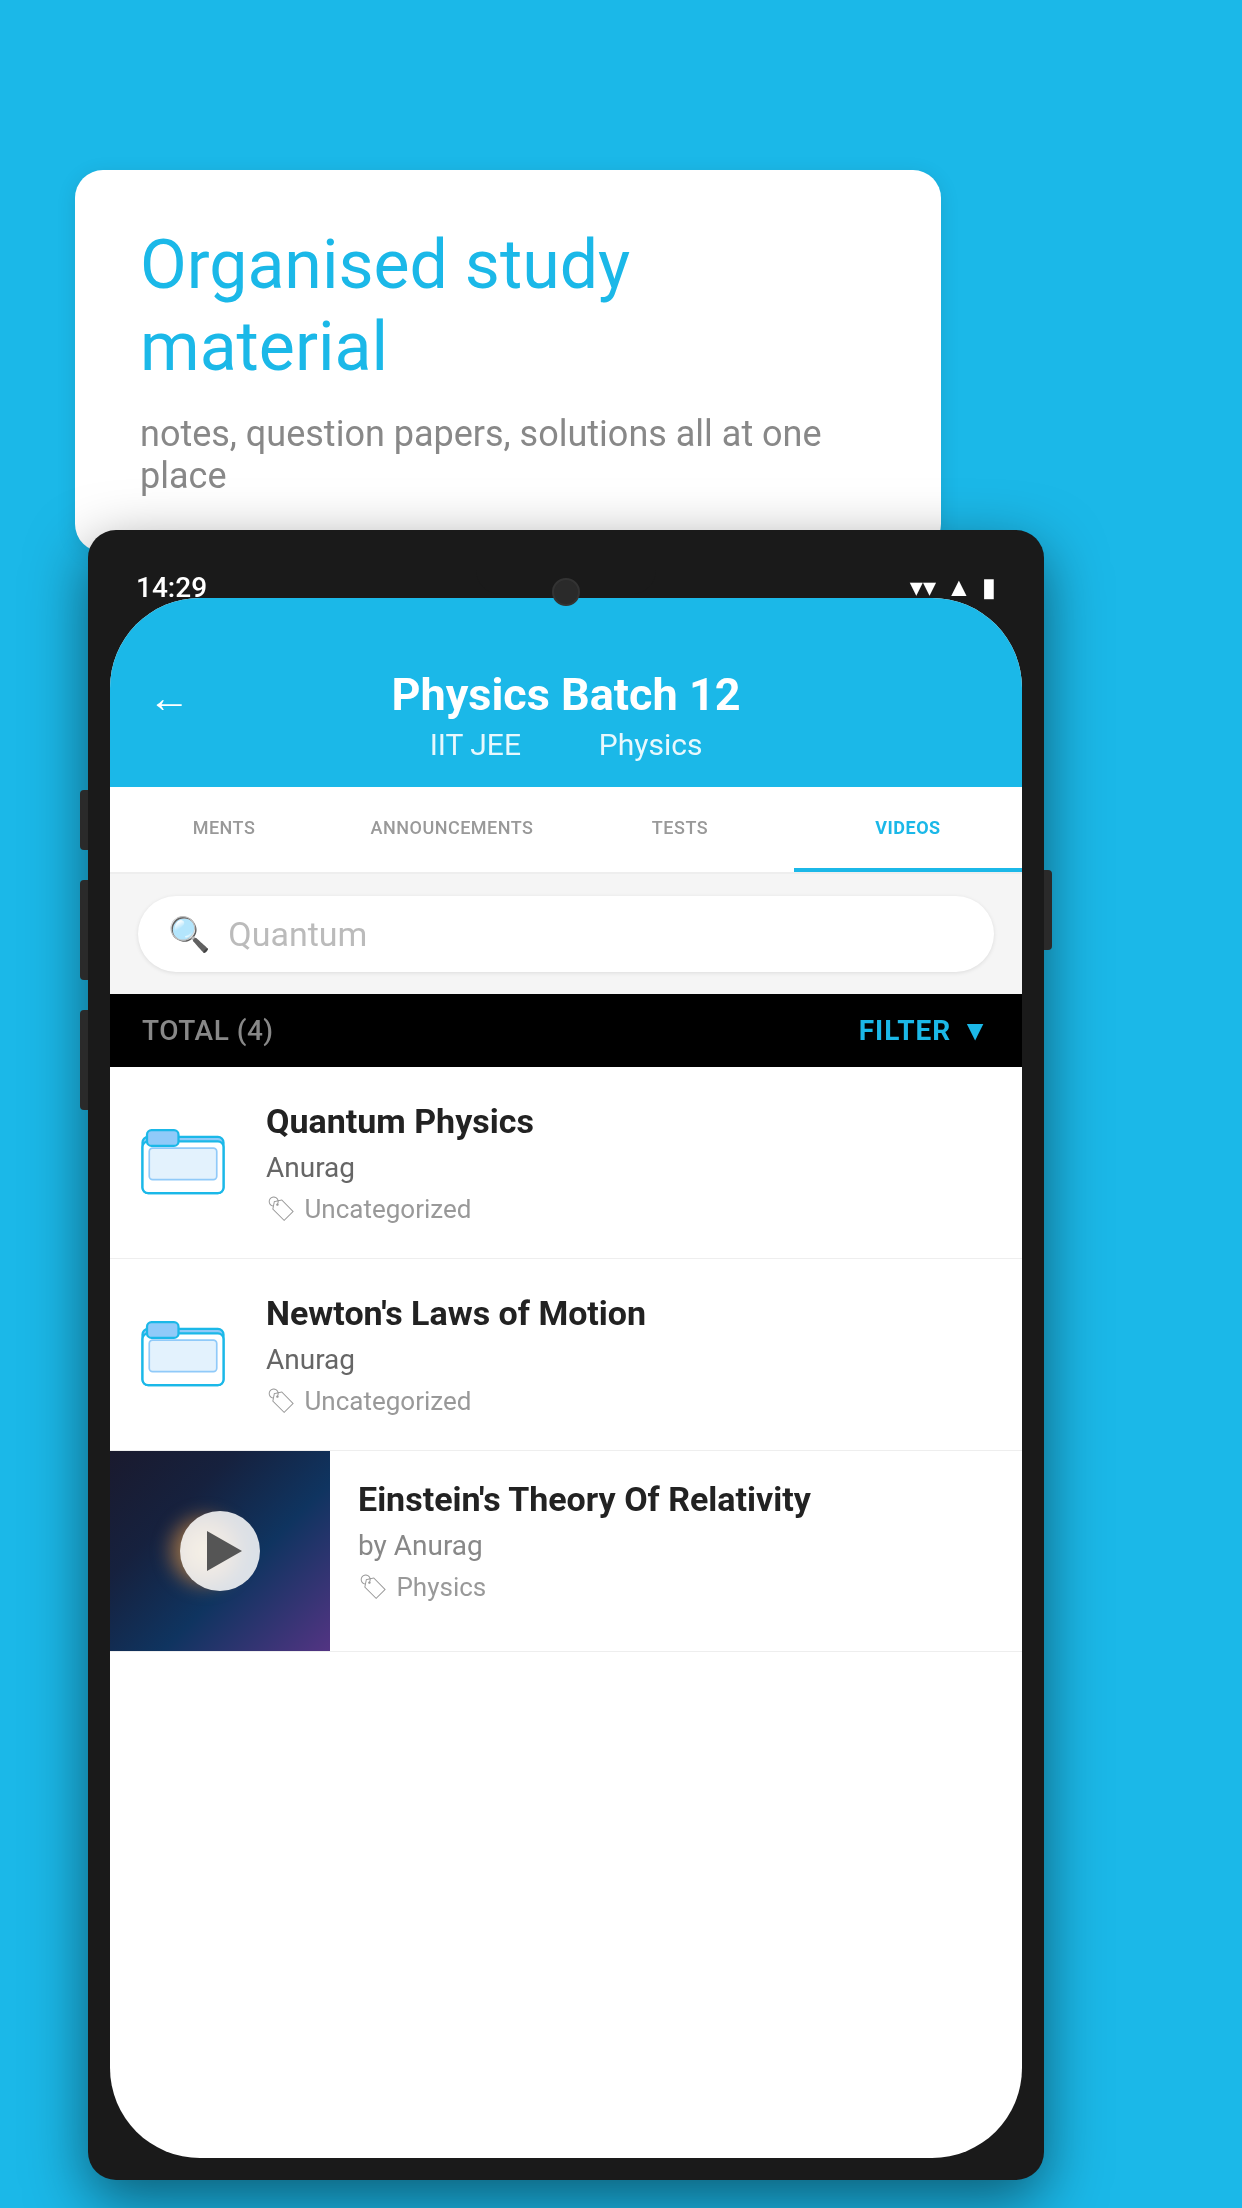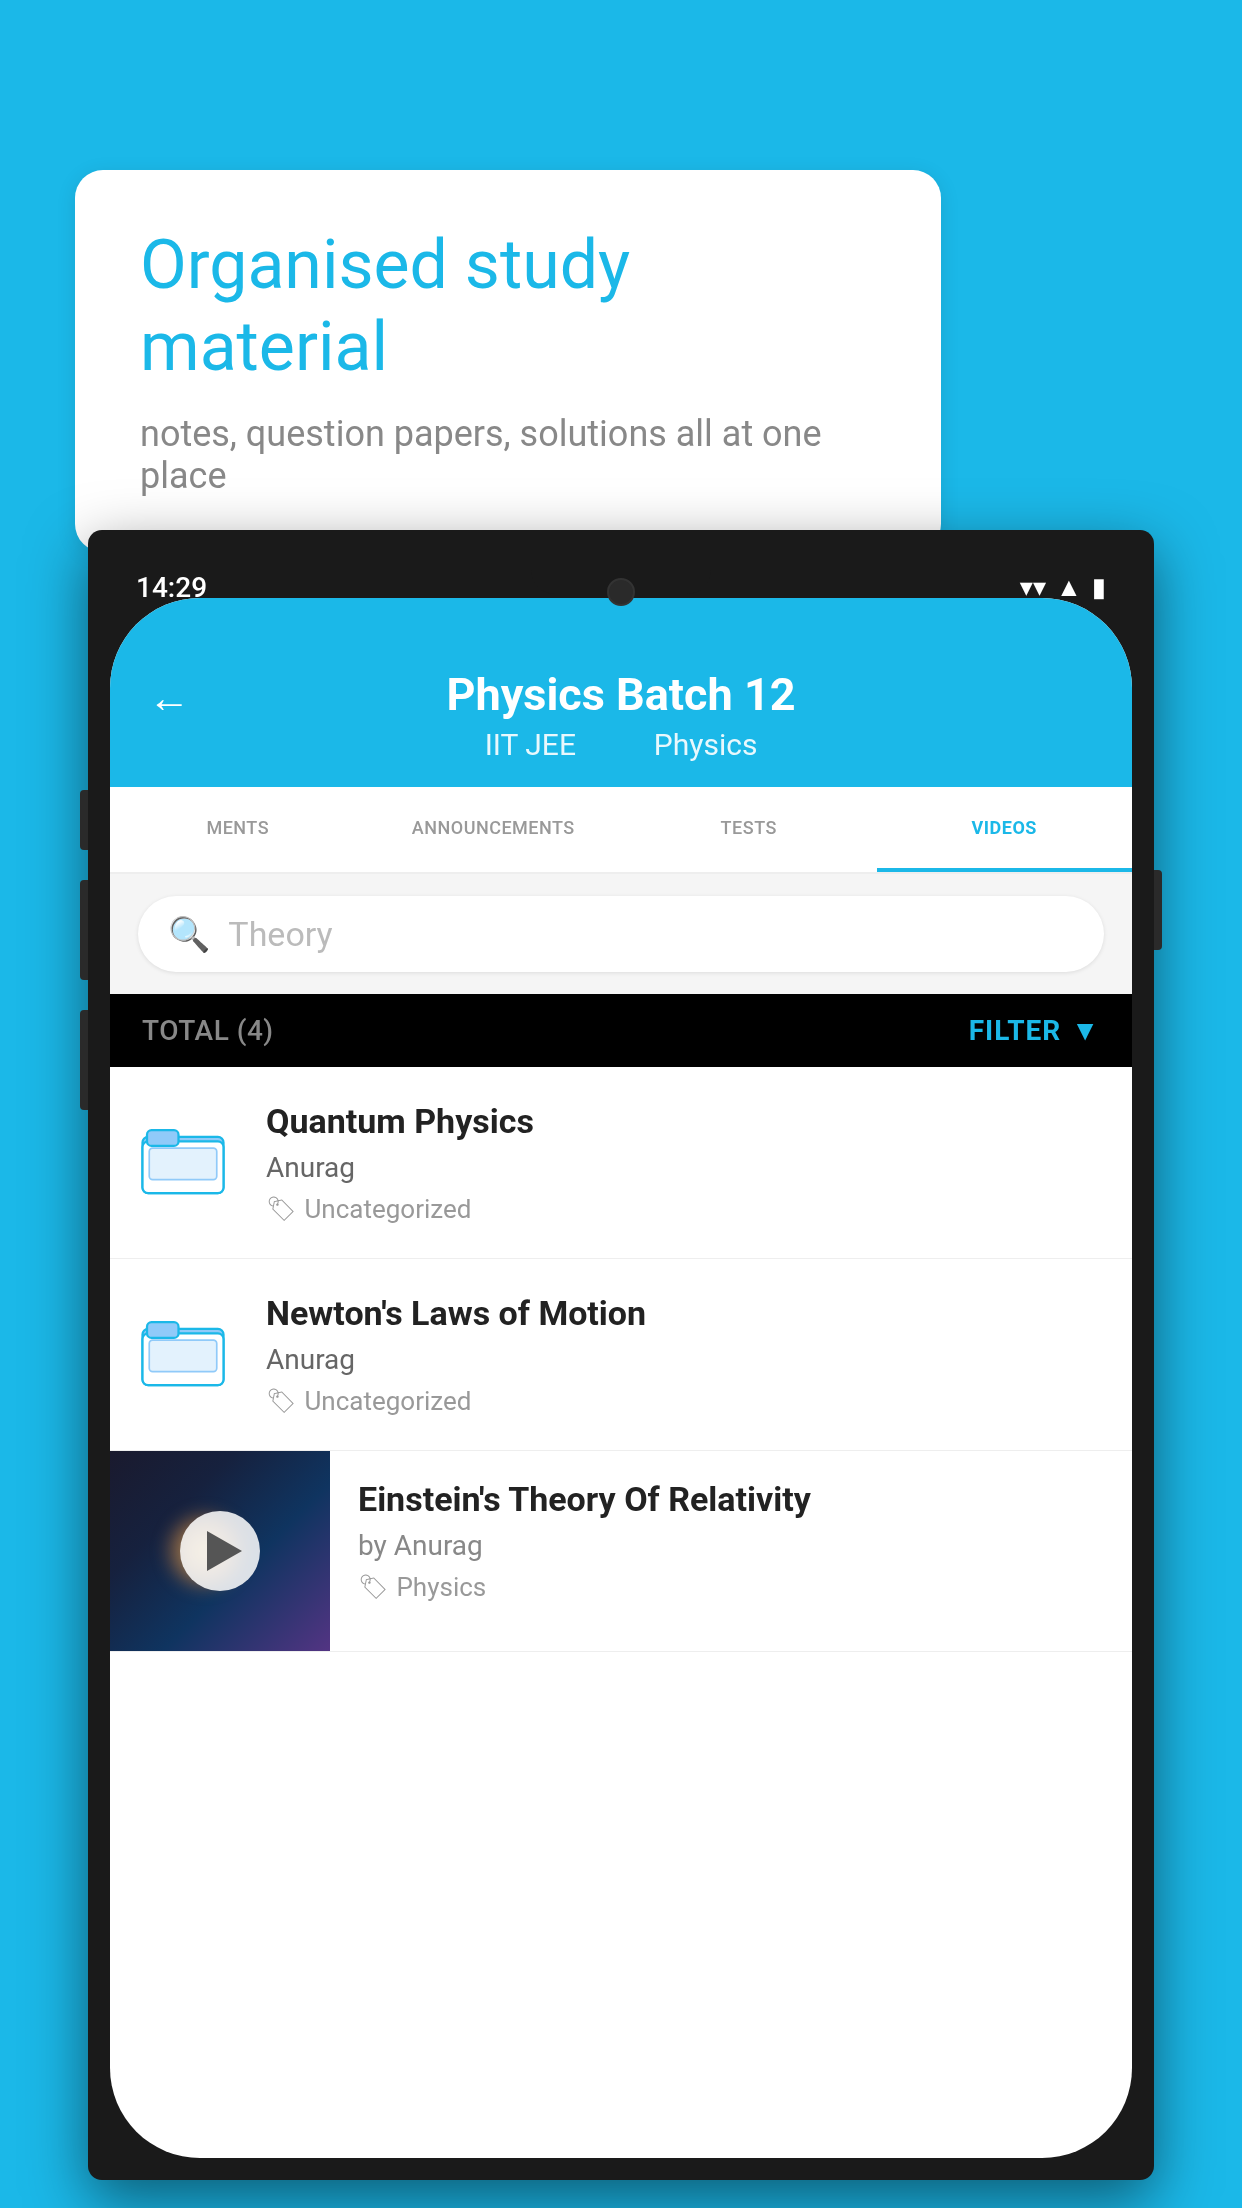--- a/index.html
+++ b/index.html
@@ -50,24 +50,24 @@
       font-size: 36px;
       color: #888;
       font-weight: 400;
     }
 
     
     .phone-outer {
       position: absolute;
       top: 530px;
       left: 88px;
-      width: 1066px;
+      width: 956px;
       height: 1650px;
       background: #1a1a1a;
-      border-radius: 14px;
+      border-radius: 28px;
       box-shadow: 0 20px 60px rgba(0,0,0,0.5);
     }
 
     
     .phone-notch {
       position: absolute;
       top: 22px;
       left: 50%;
       transform: translateX(-50%);
       width: 180px;
@@ -463,21 +463,21 @@
     <div class="tabs">
       <div class="tab">MENTS</div>
       <div class="tab">ANNOUNCEMENTS</div>
       <div class="tab">TESTS</div>
       <div class="tab active">VIDEOS</div>
     </div>
 
     <div class="search-container">
       <div class="search-bar">
         <span class="search-icon-wrap">🔍</span>
-        <span class="search-text">Theory</span>
+        <span class="search-text">Quantum</span>
       </div>
     </div>
 
     <div class="filter-row">
       <span class="total-label">TOTAL (4)</span>
       <div class="filter-btn">
         <span>FILTER</span>
         <span class="filter-icon">▼</span>
       </div>
     </div>

